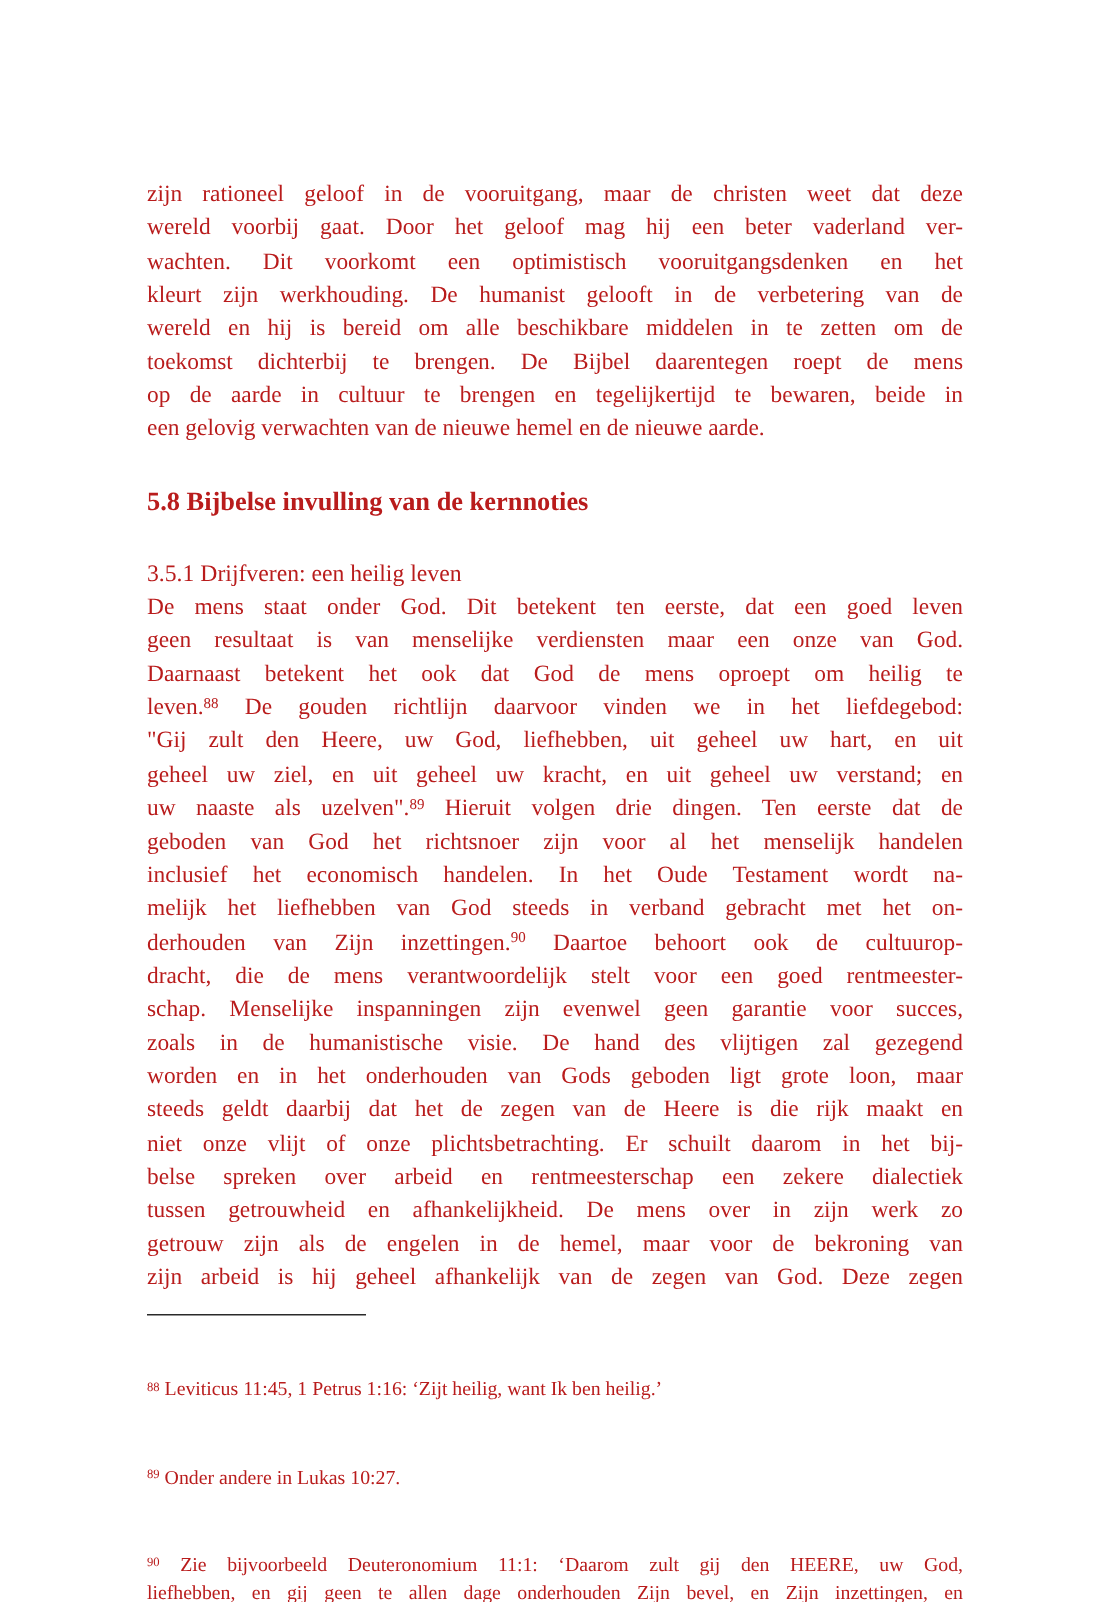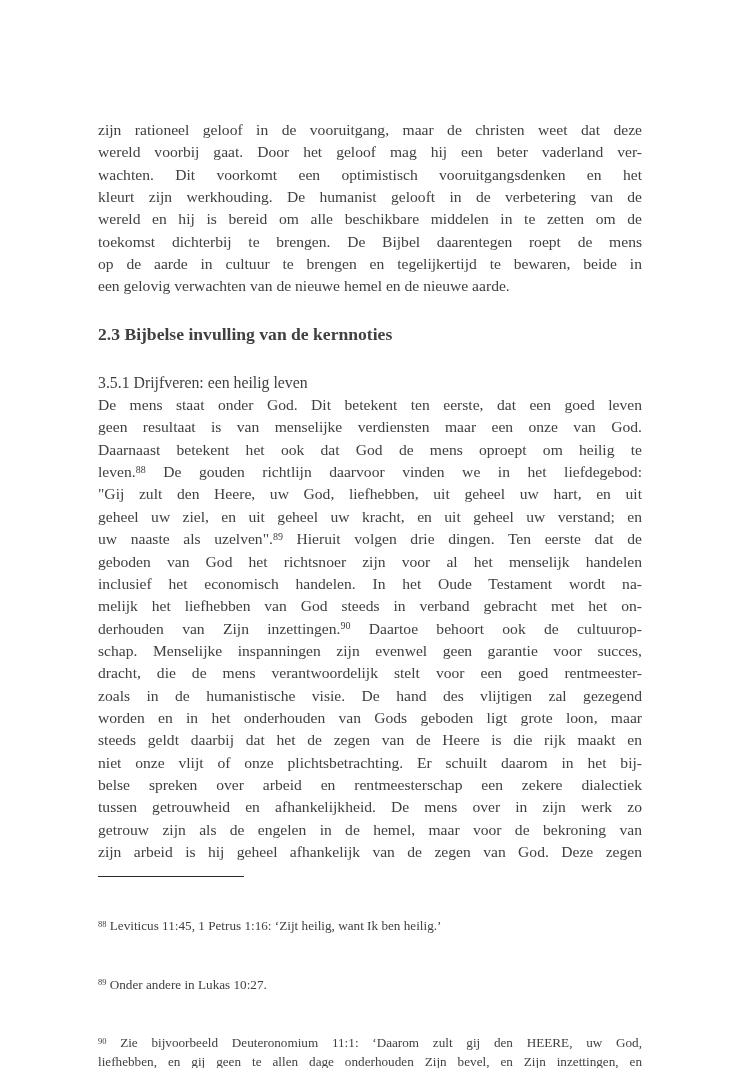--- a/index.html
+++ b/index.html
@@ -5,21 +5,21 @@
   html, body {
     margin: 0;
     padding: 0;
     background: #ffffff;
   }
   .page {
     position: relative;
     width: 738px;
     height: 1068px;
     background: #ffffff;
-    color: #404040;
+    color: #b91c1c;
     font-family: "Liberation Serif", "DejaVu Serif", serif;
     overflow: hidden;
   }
   .content {
     position: absolute;
     left: 98px;
     top: 0;
     width: 544px;
     padding-top: 119px;
   }
@@ -80,38 +80,38 @@
         <div class="line">zijn rationeel geloof in de vooruitgang, maar de christen weet dat deze</div>
         <div class="line">wereld voorbij gaat. Door het geloof mag hij een beter vaderland ver-</div>
         <div class="line">wachten. Dit voorkomt een optimistisch vooruitgangsdenken en het</div>
         <div class="line">kleurt zijn werkhouding. De humanist gelooft in de verbetering van de</div>
         <div class="line">wereld en hij is bereid om alle beschikbare middelen in te zetten om de</div>
         <div class="line">toekomst dichterbij te brengen. De Bijbel daarentegen roept de mens</div>
         <div class="line">op de aarde in cultuur te brengen en tegelijkertijd te bewaren, beide in</div>
         <div class="line last">een gelovig verwachten van de nieuwe hemel en de nieuwe aarde.</div>
       </div>
 
-    <div class="section-heading">2.3 Bijbelse invulling van de kernnoties</div>
+    <div class="section-heading">5.8 Bijbelse invulling van de kernnoties</div>
 
     <div class="sub-heading">3.5.1 Drijfveren: een heilig leven</div>
 
     <div class="para">
         <div class="line">De mens staat onder God. Dit betekent ten eerste, dat een goed leven</div>
         <div class="line">geen resultaat is van menselijke verdiensten maar een onze van God.</div>
         <div class="line">Daarnaast betekent het ook dat God de mens oproept om heilig te</div>
         <div class="line">leven.<sup>88</sup> De gouden richtlijn daarvoor vinden we in het liefdegebod:</div>
         <div class="line">"Gij zult den Heere, uw God, liefhebben, uit geheel uw hart, en uit</div>
         <div class="line">geheel uw ziel, en uit geheel uw kracht, en uit geheel uw verstand; en</div>
         <div class="line">uw naaste als uzelven".<sup>89</sup> Hieruit volgen drie dingen. Ten eerste dat de</div>
         <div class="line">geboden van God het richtsnoer zijn voor al het menselijk handelen</div>
         <div class="line">inclusief het economisch handelen. In het Oude Testament wordt na-</div>
         <div class="line">melijk het liefhebben van God steeds in verband gebracht met het on-</div>
         <div class="line">derhouden van Zijn inzettingen.<sup>90</sup> Daartoe behoort ook de cultuurop-</div>
+        <div class="line">dracht, die de mens verantwoordelijk stelt voor een goed rentmeester-</div>
         <div class="line">schap. Menselijke inspanningen zijn evenwel geen garantie voor succes,</div>
-        <div class="line">dracht, die de mens verantwoordelijk stelt voor een goed rentmeester-</div>
         <div class="line">zoals in de humanistische visie. De hand des vlijtigen zal gezegend</div>
         <div class="line">worden en in het onderhouden van Gods geboden ligt grote loon, maar</div>
         <div class="line">steeds geldt daarbij dat het de zegen van de Heere is die rijk maakt en</div>
         <div class="line">niet onze vlijt of onze plichtsbetrachting. Er schuilt daarom in het bij-</div>
         <div class="line">belse spreken over arbeid en rentmeesterschap een zekere dialectiek</div>
         <div class="line">tussen getrouwheid en afhankelijkheid. De mens over in zijn werk zo</div>
         <div class="line">getrouw zijn als de engelen in de hemel, maar voor de bekroning van</div>
         <div class="line">zijn arbeid is hij geheel afhankelijk van de zegen van God. Deze zegen</div>
       </div>
 

